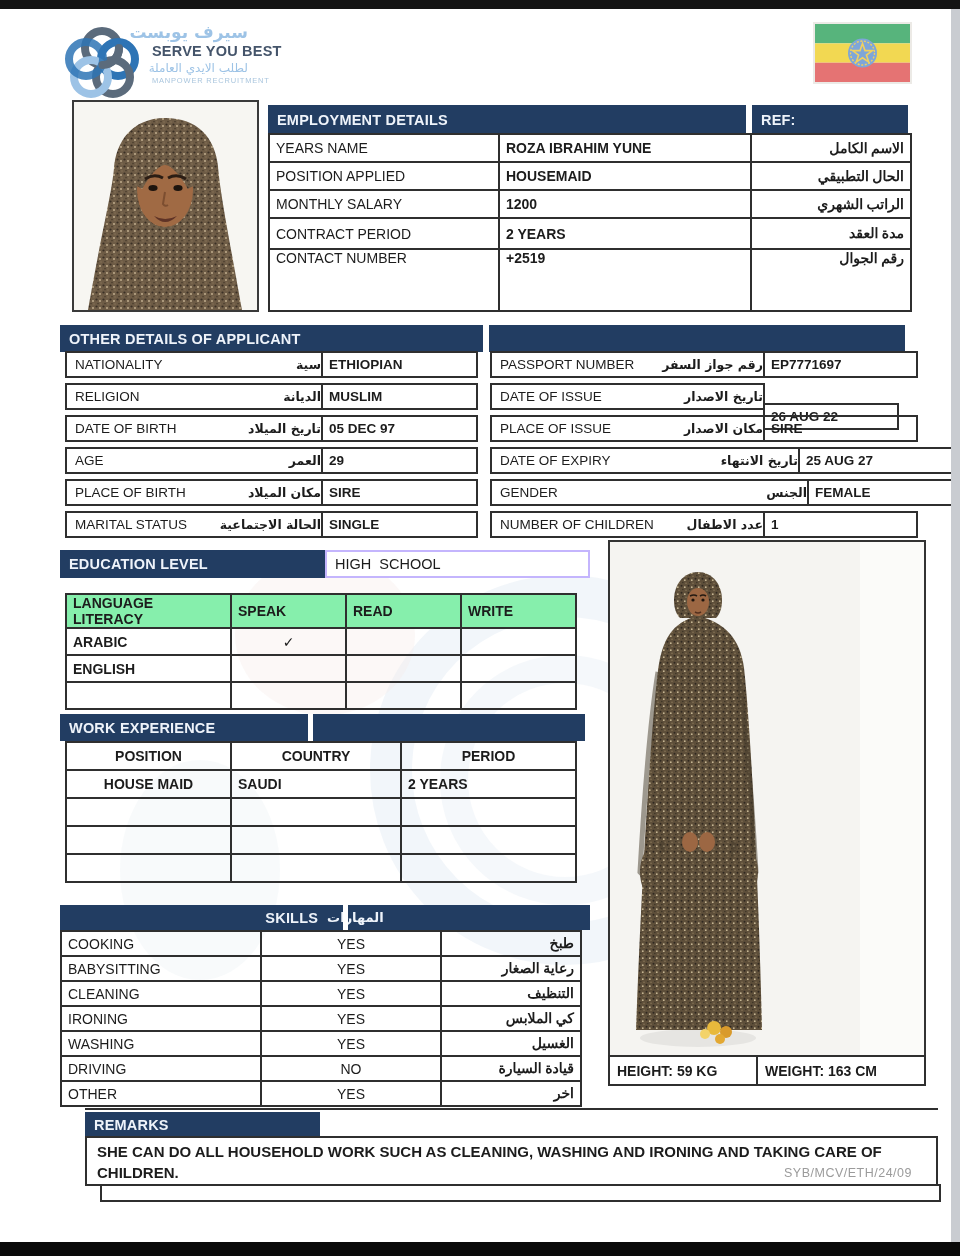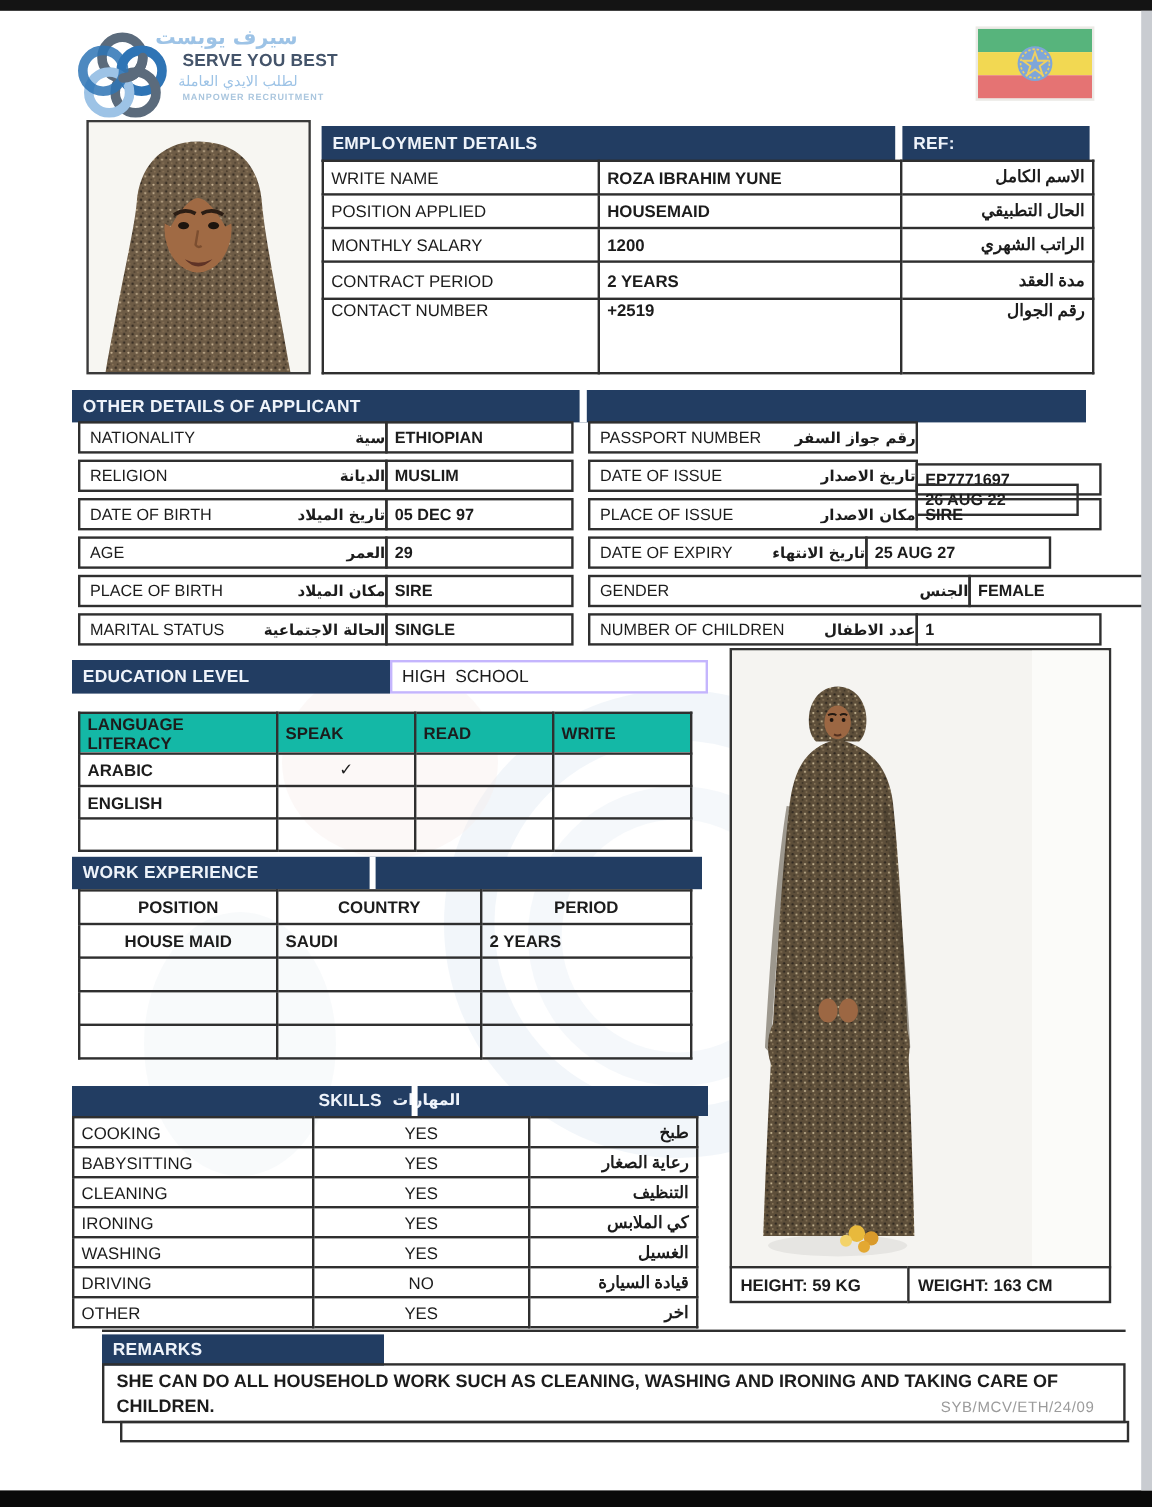--- a/index.html
+++ b/index.html
@@ -24,40 +24,40 @@
 
   
   .logo-knot{left:57px;top:24px;width:90px;height:78px;}
   .logo-text{left:152px;top:22px;width:96px;}
   .logo-ar-top{display:block;text-align:right;direction:rtl;font-family:"DejaVu Sans",sans-serif;
     font-size:17px;font-weight:bold;color:#9dc3e6;line-height:20px;white-space:nowrap;}
   .logo-en{display:block;font-size:14.5px;font-weight:bold;color:#44546a;letter-spacing:.2px;
     line-height:18px;white-space:nowrap;}
   .logo-ar-bottom{display:block;text-align:right;direction:rtl;font-family:"DejaVu Sans",sans-serif;
     font-size:12px;color:#9dc3e6;line-height:16px;white-space:nowrap;}
-  .logo-tag{display:block;font-size:7.5px;color:#aac6de;letter-spacing:.8px;line-height:10px;white-space:nowrap;font-weight:bold;}
+  .logo-tag{display:block;font-size:7.5px;color:#aac6de;letter-spacing:.8px;line-height:10px;white-space:nowrap;}
 
   .flag{left:815px;top:24px;width:95px;height:58px;box-shadow:0 0 0 2px #eceae6;}
 
   
   .portrait-box{left:72px;top:100px;width:187px;height:212px;border:2px solid #3a3a3a;background:#f7f6f2;}
   .fullbody-box{left:608px;top:540px;width:318px;height:517px;border:2px solid #333;background:#f5f4f1;}
 
   .navy{background:#223d62;color:#eef3fa;}
   .bar{display:flex;align-items:center;font-weight:bold;}
   .bar .pad{padding-left:9px;font-size:14.5px;letter-spacing:.2px;}
   .notch{background:#ffffff;}
 
   table.doc{position:absolute;border-collapse:collapse;table-layout:fixed;}
   table.doc td{border:2px solid #2f2f2f;font-size:14px;color:#1c1c1c;padding:0 6px;overflow:hidden;}
   td.lbl{padding-left:9px;}
   td.val{font-weight:bold;font-size:14.5px;padding-left:8px;}
   td.ar{text-align:right;font-family:Liberation Serif, serif;font-weight:bold;font-size:13.5px;direction:rtl;}
   td.top{vertical-align:top;padding-top:7px;}
-  td.navyhd{background:#14b8a6;color:#eef3fa;font-weight:bold;font-size:14px;}
+  td.navyhd{background:#86efac;color:#eef3fa;font-weight:bold;font-size:14px;}
   td.ctr{text-align:center;}
   td.semib{font-weight:bold;}
 
   
   .drow{display:flex;}
   .dcell{border:2px solid #2f2f2f;box-sizing:border-box;display:flex;align-items:center;height:27px;background:transparent;}
   .dcell.second{margin-left:-2px;}
   .dlabel{font-size:13.5px;padding-left:8px;white-space:nowrap;}
   .dar{font-family:"DejaVu Sans",sans-serif;font-size:12.5px;font-weight:bold;direction:rtl;
        margin-left:auto;white-space:nowrap;overflow:hidden;padding-left:2px;}
@@ -152,21 +152,21 @@
     <span class="pad">REF:</span>
   </div>
   <table class="doc z1" style="left:268px;top:133px;width:642px;">
     <colgroup>
         <col style="width:230px">
         <col style="width:252px">
         <col style="width:160px">
       </colgroup>
     <tbody>
         <tr style="height:28px">
-      <td class="lbl">WRITE NAME</td>
+      <td class="lbl">YEARS NAME</td>
       <td class="val">ROZA IBRAHIM YUNE</td>
       <td class="ar">الاسم الكامل</td>
     </tr>
     <tr style="height:28px">
       <td class="lbl">POSITION APPLIED</td>
       <td class="val">HOUSEMAID</td>
       <td class="ar">الحال التطبيقي</td>
     </tr>
     <tr style="height:28px">
       <td class="lbl">MONTHLY SALARY</td>
@@ -244,21 +244,21 @@
     <div class="dcell second" style="width:157px;">
         <span class="dval">SINGLE</span>
       </div>
   </div>
 
   <div class="abs drow z1" style="left:490px;top:351px;">
     <div class="dcell" style="width:275px;">
         <span class="dlabel">PASSPORT NUMBER</span>
         <span class="dar">رقم جواز السفر</span>
       </div>
-    <div class="dcell second" style="width:155px;margin-top:35px;">
+    <div class="dcell second" style="width:155px;">
         <span class="dval">EP7771697</span>
       </div>
   </div>
   <div class="abs drow z1" style="left:490px;top:383px;">
     <div class="dcell" style="width:275px;">
         <span class="dlabel">DATE OF ISSUE</span>
         <span class="dar">تاريخ الاصدار</span>
       </div>
     <div class="dcell second" style="width:136px;margin-top:20px;">
         <span class="dval">26 AUG 22</span>
@@ -267,21 +267,21 @@
   <div class="abs drow z1" style="left:490px;top:415px;">
     <div class="dcell" style="width:275px;">
         <span class="dlabel">PLACE OF ISSUE</span>
         <span class="dar">مكان الاصدار</span>
       </div>
     <div class="dcell second" style="width:155px;">
         <span class="dval">SIRE</span>
       </div>
   </div>
   <div class="abs drow z1" style="left:490px;top:447px;">
-    <div class="dcell" style="width:233px;">
+    <div class="dcell" style="width:310px;">
         <span class="dlabel">DATE OF EXPIRY</span>
         <span class="dar">تاريخ الانتهاء</span>
       </div>
     <div class="dcell second" style="width:155px;">
         <span class="dval">25 AUG 27</span>
       </div>
   </div>
   <div class="abs drow z1" style="left:490px;top:479px;">
     <div class="dcell" style="width:319px;">
         <span class="dlabel">GENDER</span>

